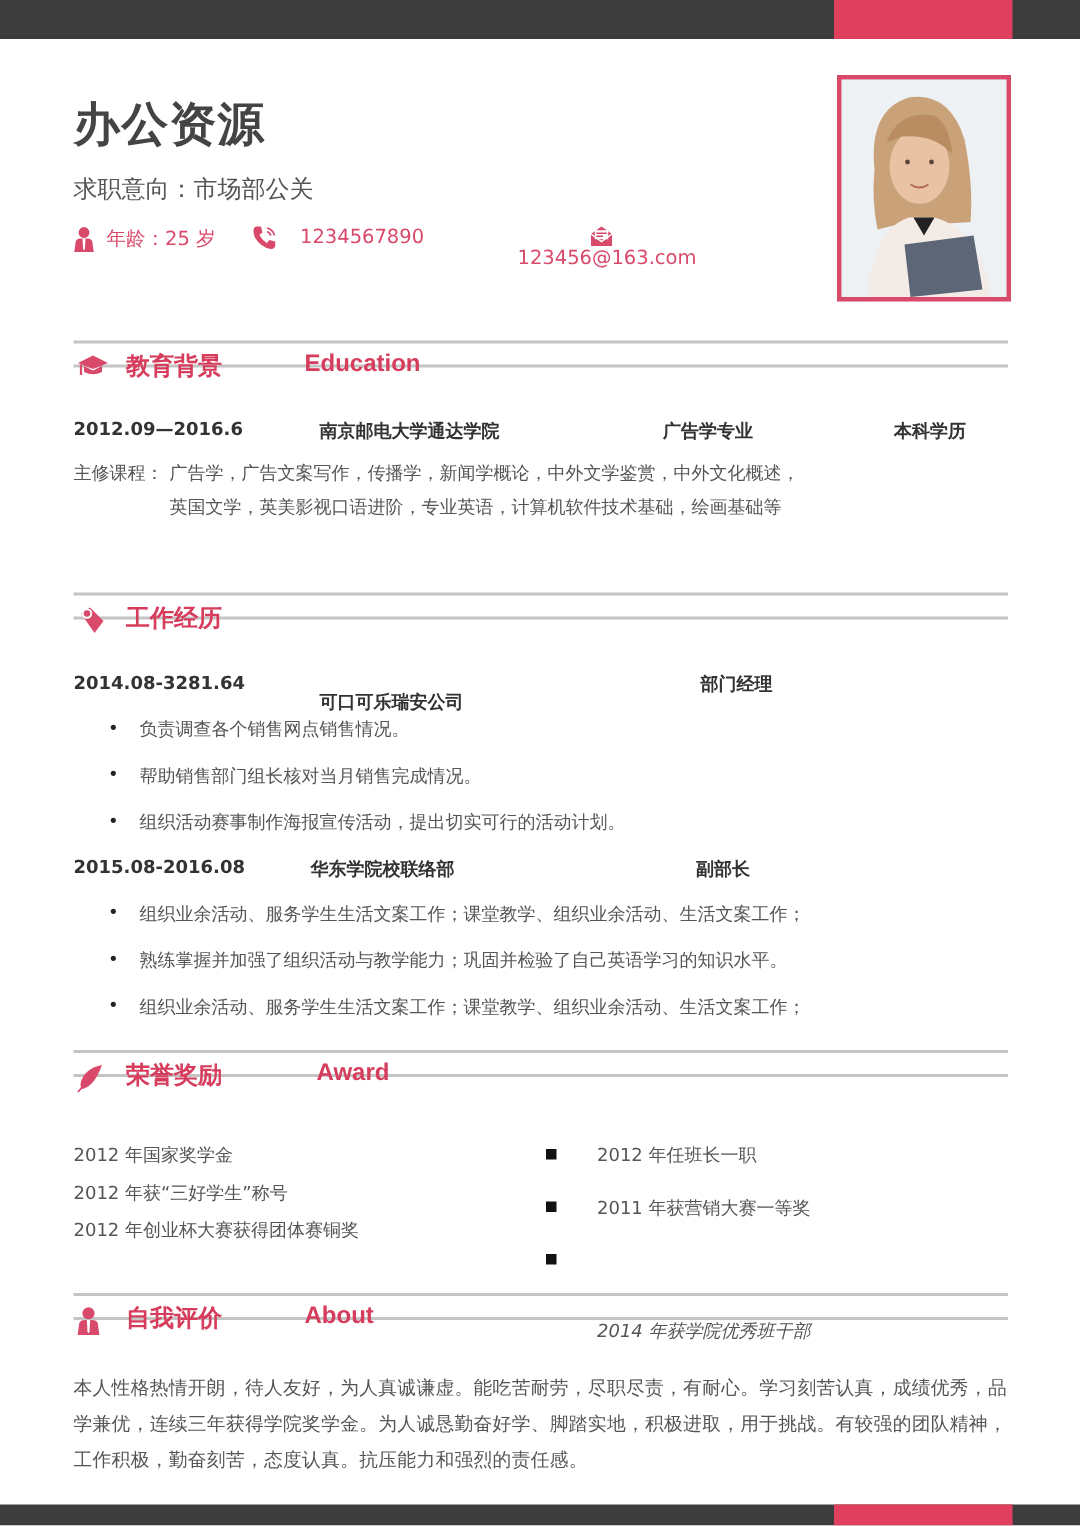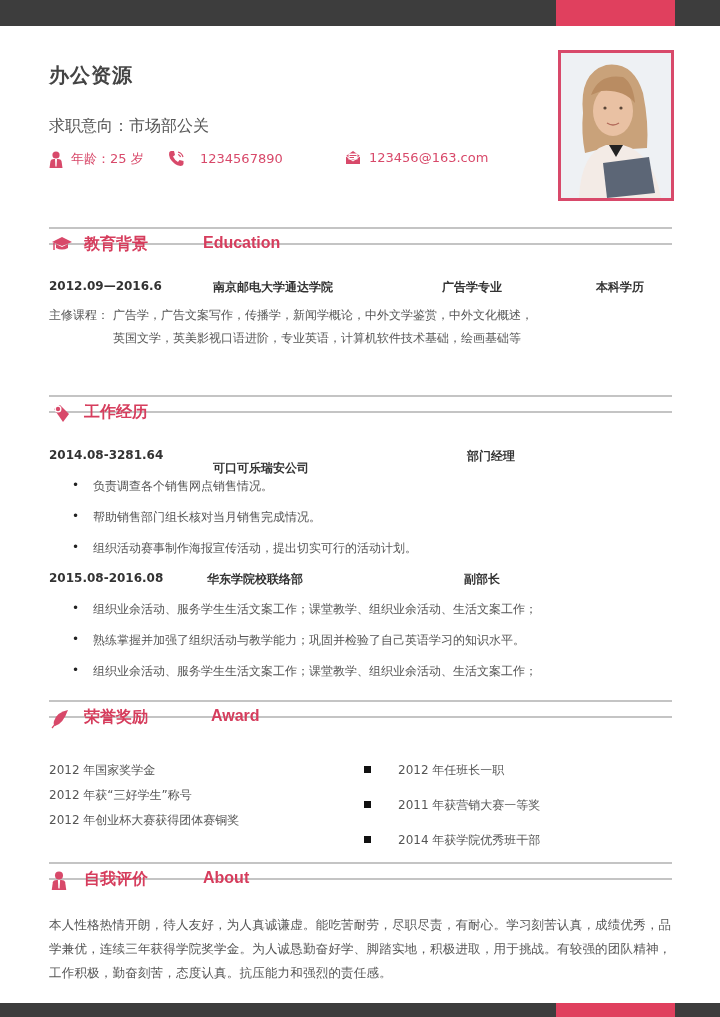--- a/index.html
+++ b/index.html
@@ -4,29 +4,29 @@
 <style>
   * { margin: 0; padding: 0; box-sizing: border-box; }
   html, body { width: 720px; height: 1017px; background: #ffffff; overflow: hidden; }
   body { position: relative; font-family: "DejaVu Sans", "Liberation Sans", sans-serif; color: #404040; }
 
   .bar { position: absolute; left: 0; width: 720px; background: #3d3d3d; }
   .bar .accent { position: absolute; left: 556px; width: 119px; top: 0; bottom: 0; background: #e0405e; }
   .top-bar { top: 0; height: 26px; }
   .bottom-bar { top: 1003px; height: 14px; }
 
-  .name { position: absolute; left: 49px; top: 62px; font-size: 20px; font-weight: bold; color: #444444; letter-spacing: 1px; }
+  .name { position: absolute; left: 49px; top: 62px; font-size: 31px; font-weight: bold; color: #444444; letter-spacing: 1px; }
   .objective { position: absolute; left: 49px; top: 116px; font-size: 16px; color: #555555; }
 
   .contact { position: absolute; top: 150px; display: flex; align-items: center; font-size: 13px; color: #d8496a; }
   .contact svg { margin-right: 8px; }
   .c-age { left: 49px; }
   .c-phone { left: 168px; }
   .c-phone svg { margin-right: 15px; }
-  .c-email { left: 345px; }
+  .c-email { left: 345px; flex-direction: column; }
 
   .photo-frame { position: absolute; left: 558px; top: 50px; width: 116px; height: 151px; border: 3px solid #d8496a; background: #eef0f3; overflow: hidden; }
   .photo-frame svg { display: block; }
 
   .section-head { position: absolute; left: 49px; width: 623px; height: 18px; border-top: 2px solid #c4c4c4; border-bottom: 2px solid #c4c4c4; }
   .section-head .icon { position: absolute; left: 2px; top: 7px; }
   .section-head .cn { position: absolute; left: 35px; top: 5px; font-size: 16px; font-weight: bold; color: #d63d5d; }
   .section-head .en { position: absolute; top: 5px; font-size: 16px; font-weight: bold; color: #d63d5d; font-family: "Liberation Sans", sans-serif; }
 
   .row-head { position: absolute; font-size: 12px; font-weight: bold; color: #333333; }
@@ -139,21 +139,21 @@
 </div>
 <div class="txt" style="left:49px; top:762px;">2012 年国家奖学金</div>
 <div class="txt" style="left:49px; top:787px;">2012 年获“三好学生”称号</div>
 <div class="txt" style="left:49px; top:812px;">2012 年创业杯大赛获得团体赛铜奖</div>
 
 <div class="sq" style="top:766px;"></div>
 <div class="txt" style="left:398px; top:762px;">2012 年任班长一职</div>
 <div class="sq" style="top:801px;"></div>
 <div class="txt" style="left:398px; top:797px;text-align:right;">2011 年获营销大赛一等奖</div>
 <div class="sq" style="top:836px;"></div>
-<div class="txt" style="left:398px; top:832px;">2014 年获学院优秀班干部</div>
+<div class="txt" style="left:398px; top:879px;font-style:italic;">2014 年获学院优秀班干部</div>
 
 <div class="section-head" style="top:862px;">
   <svg class="icon" width="16" height="19" viewBox="0 0 14 17">
       <circle cx="7" cy="4" r="3.6" fill="#d8496a"></circle>
       <path d="M0.5 17 L1.5 10 Q2 8 5 8 L9 8 Q12 8 12.5 10 L13.5 17 Z" fill="#d8496a"></path>
       <path d="M6 8 L8 8 L7.6 15 L7 16 L6.4 15 Z" fill="#fff"></path>
     </svg>
   <div class="cn">自我评价</div>
   <div class="en" style="left:154px;">About</div>
 </div>

